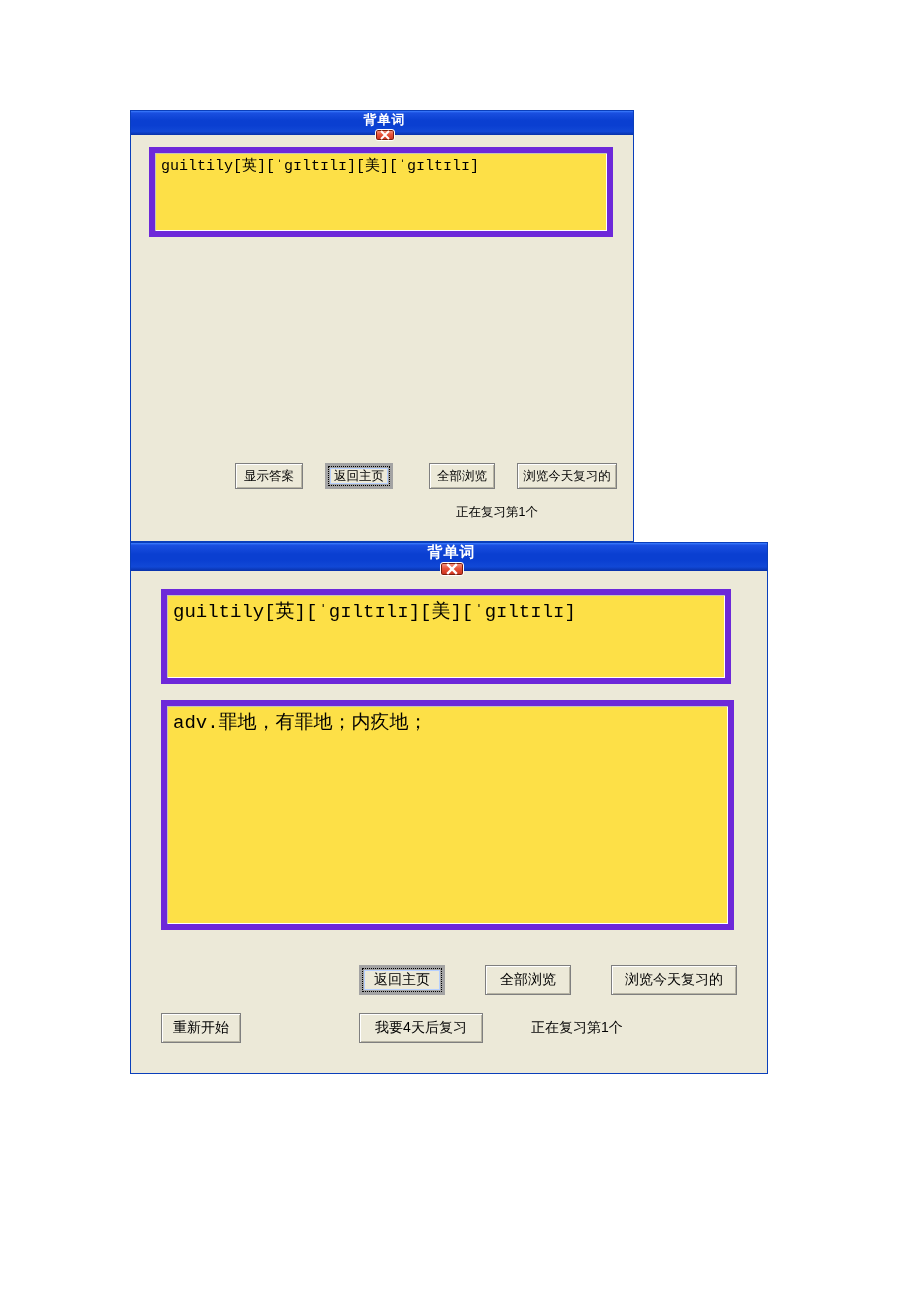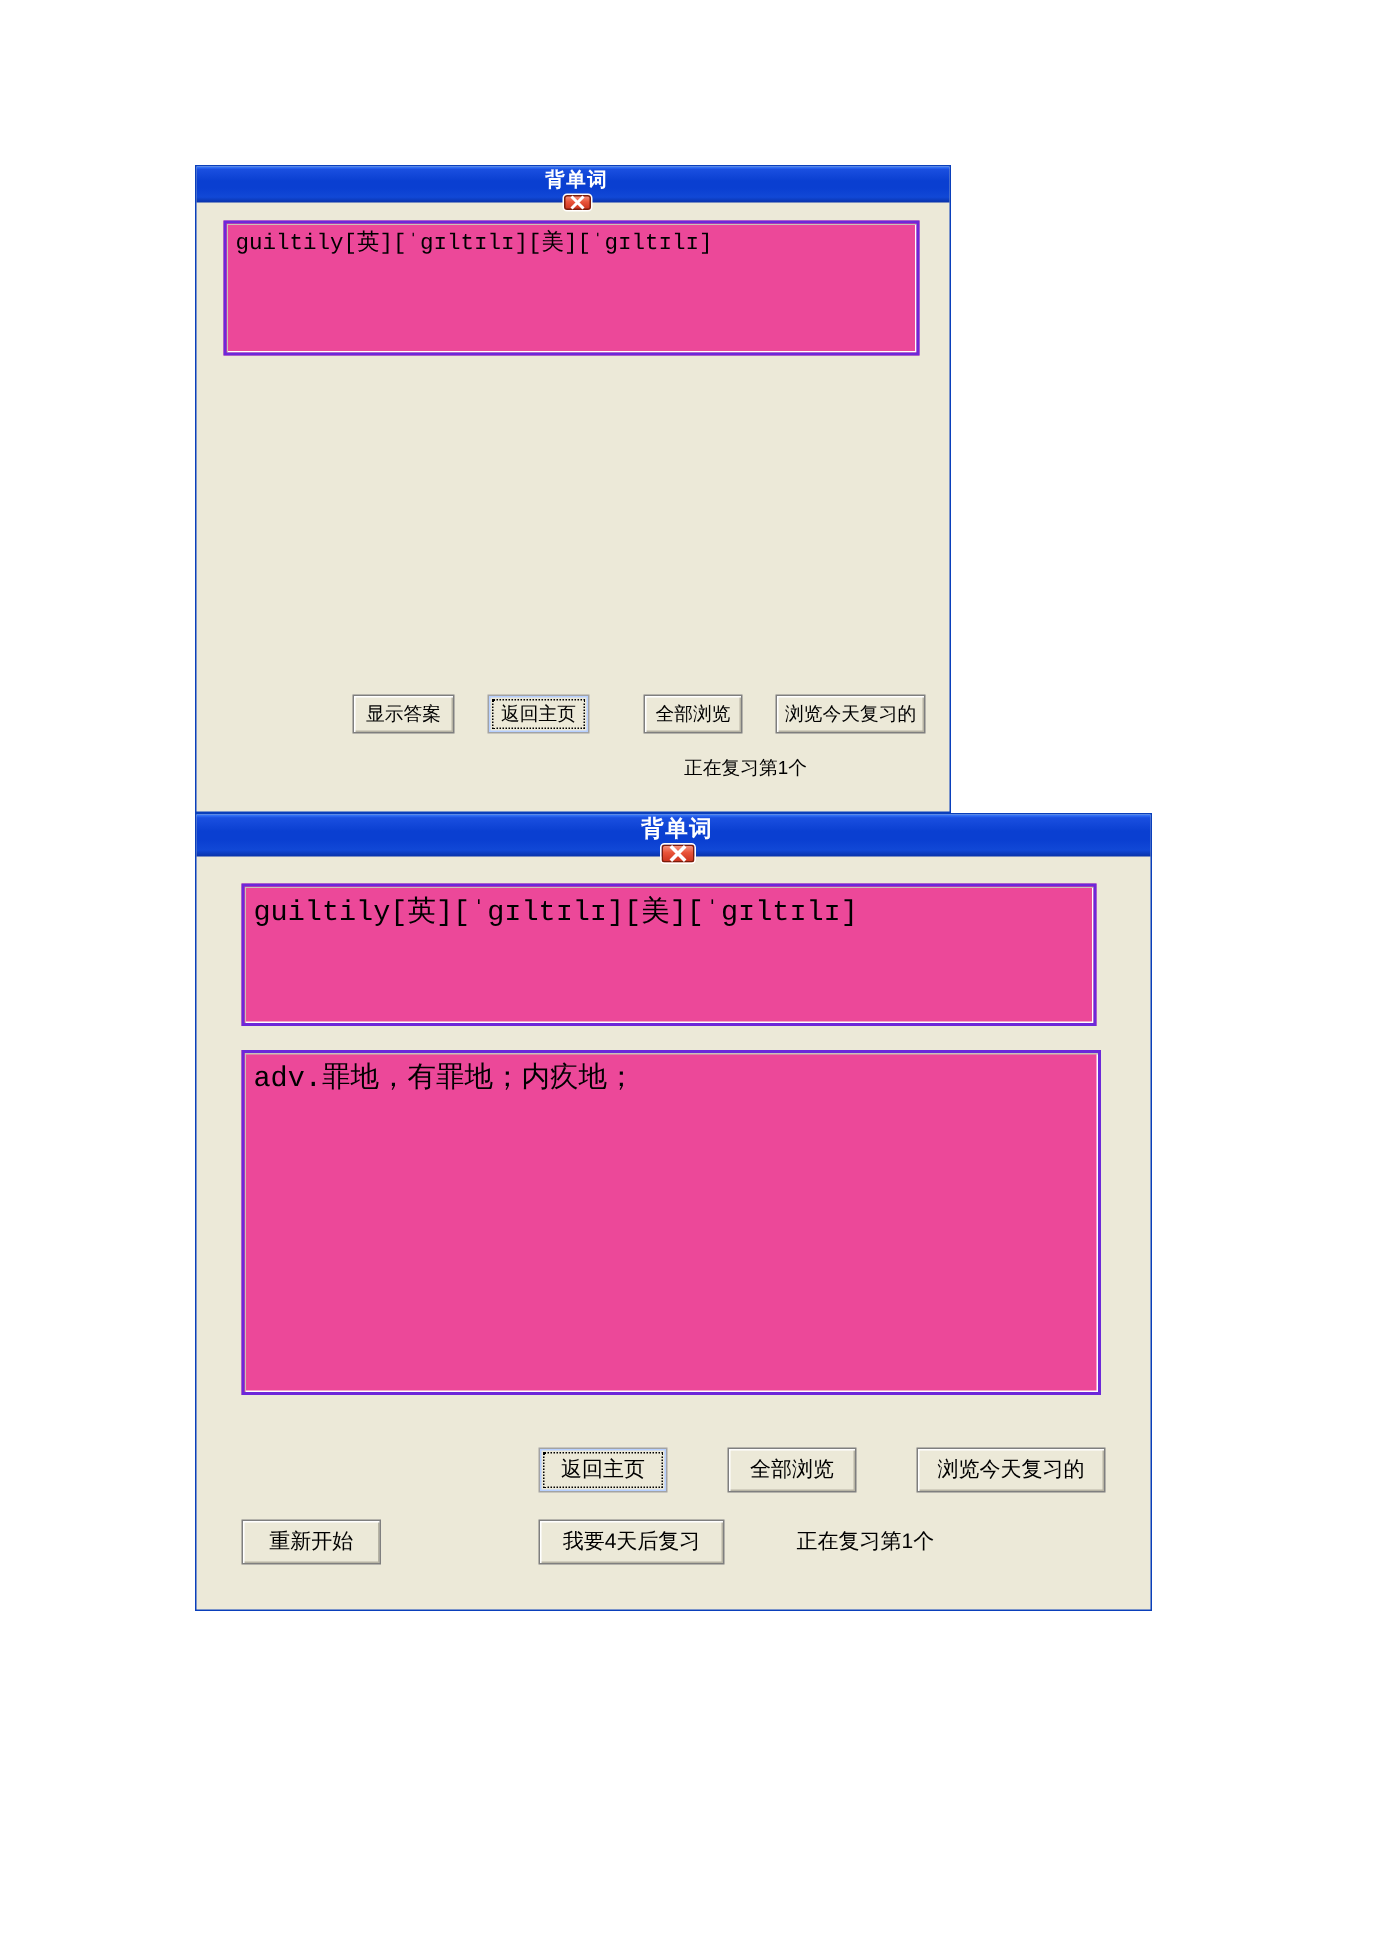--- a/index.html
+++ b/index.html
@@ -75,22 +75,22 @@
   .client {
     position: relative;
     width: 100%;
     height: calc(100% - 24px);
     box-sizing: border-box;
     padding: 12px 18px 10px 18px;
   }
   .client.tall { height: calc(100% - 28px); padding: 18px 30px 12px 30px; }
 
   .textbox {
-    background: #ec4899;
-    border: 2px solid #6d28d9;
+    background: #fde047;
+    border: 6px solid #6d28d9;
     box-shadow: inset 1px 1px 0 #c6c3b6, inset -1px -1px 0 #fff;
     font-family: "Courier New", monospace;
     font-size: 15px;
     color: #000;
     padding: 3px 6px;
     white-space: pre-wrap;
     overflow: hidden;
     box-sizing: border-box;
   }
   .textbox.q1 { width: 464px; height: 90px; }
@@ -107,21 +107,21 @@
     font-size: 12.5px;
     font-family: "SimSun","Microsoft YaHei",sans-serif;
     color: #000;
     height: 26px;
     padding: 0 8px;
     cursor: default;
     box-sizing: border-box;
     white-space: nowrap;
   }
   .btn.focused {
-    border: 1px solid #a3a3a3;
+    border: 5px solid #a3a3a3;
     outline: 1px dotted #000;
     outline-offset: -4px;
     box-shadow: 0 0 0 1px #b7d0ff inset;
   }
   .btn.large { height: 30px; font-size: 14px; padding: 0 14px; }
 
   .status {
     font-size: 12.5px;
     font-family: "SimSun","Microsoft YaHei",sans-serif;
     color: #000;
@@ -177,21 +177,21 @@
     <div class="client tall">
       <div class="textbox q2">guiltily[英][ˈɡɪltɪlɪ][美][ˈɡɪltɪlɪ]</div>
       <div class="textbox a2">adv.罪地，有罪地；内疚地；</div>
 
       <div class="row" style="left:228px; bottom:78px; gap:40px;">
         <span class="btn focused large" style="width:86px">返回主页</span>
         <span class="btn large" style="width:86px">全部浏览</span>
         <span class="btn large" style="width:126px">浏览今天复习的</span>
       </div>
       <div class="row" style="left:30px; bottom:30px;">
-        <span class="btn large" style="width:93px">重新开始</span>
+        <span class="btn large" style="width:80px">重新开始</span>
       </div>
       <div class="row" style="left:228px; bottom:30px;">
         <span class="btn large" style="width:124px">我要4天后复习</span>
       </div>
       <div class="row" style="left:400px; bottom:36px;">
         <span class="status large">正在复习第1个</span>
       </div>
     </div>
   </div>
 

